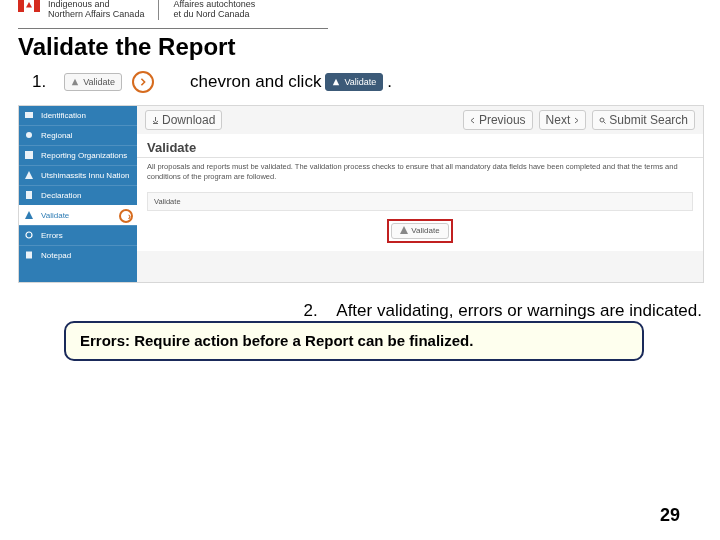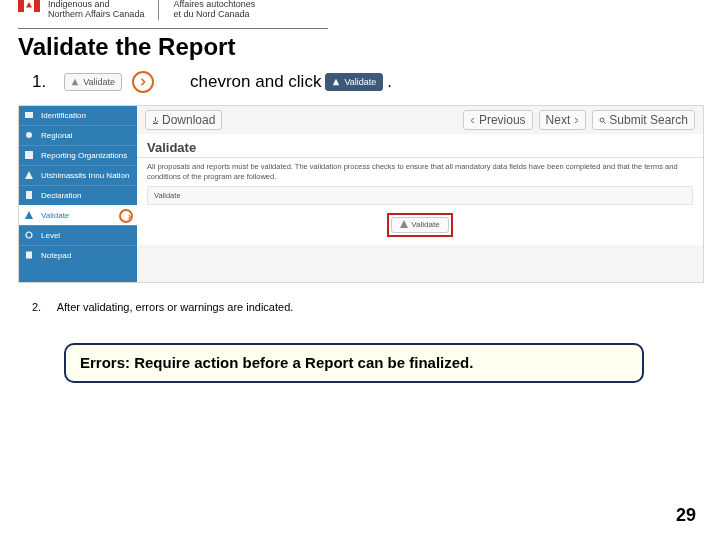--- a/index.html
+++ b/index.html
@@ -208,20 +208,21 @@
   }
   .panel-body {
     background: #fff;
     padding: 4px 10px 2px 10px;
     font-size: 7.5px;
     color: #555;
     border-top: 1px solid #e0e0e0;
   }
   .panel-desc {
     padding-bottom: 4px;
+    margin-bottom: 6px;
     line-height: 1.3;
   }
   .panel-sub-row {
     background: #f8f8f8;
     border: 1px solid #e4e4e4;
     padding: 4px 6px;
     margin-bottom: 4px;
   }
   .panel-sub-row.instr {
     background: #fff;
@@ -242,48 +243,48 @@
     padding: 2px 8px;
     font-size: 8px;
     background: #fafafa;
     border: 1px solid #ccc;
     border-radius: 3px;
     color: #555;
   }
 
   
   .step-two {
-    font-size: 11px;
+    font-size: 17px;
     margin: 18px 0 0 14px;
+    text-align: right;
   }
 
   
   .callouts {
-    margin-top: 30px;
     margin-left: 46px;
     width: 580px;
     display: flex;
     flex-direction: column;
     gap: 14px;
   }
   .callout {
     border: 2px solid #1a2a5a;
     border-radius: 10px;
     background: #feffee;
     padding: 8px 14px;
     font-size: 15px;
     line-height: 1.35;
   }
   .callout.bold-inner { font-weight: bold; }
 
   
   .page-num {
     position: absolute;
     bottom: 14px;
-    right: 24px;
+    right: 40px;
     font-size: 18px;
     font-weight: bold;
   }
 </style>
 </head>
 <body>
 
 <div class="page">
 
   <div class="gov-header">
@@ -372,21 +373,21 @@
         <span class="sb-ico"><svg width="8" height="8">
               <polygon points="4,0 8,8 0,8" fill="#2f7db5"></polygon>
             </svg></span>
         <span>Validate</span>
         <span class="arrow">›</span>
       </div>
       <div class="sidebar-item">
         <span class="sb-ico"><svg width="8" height="8">
               <circle cx="4" cy="4" r="3" fill="none" stroke="#fff" stroke-width="1.2"></circle>
             </svg></span>
-        <span>Level</span>
+        <span>Errors</span>
       </div>
       <div class="sidebar-item">
         <span class="sb-ico"><svg width="8" height="8">
               <rect width="6" height="7" x="1" y="0.5" fill="#fff" opacity="0.9"></rect>
             </svg></span>
         <span>Notepad</span>
       </div>
     </div>
 
     <div class="main-panel">

